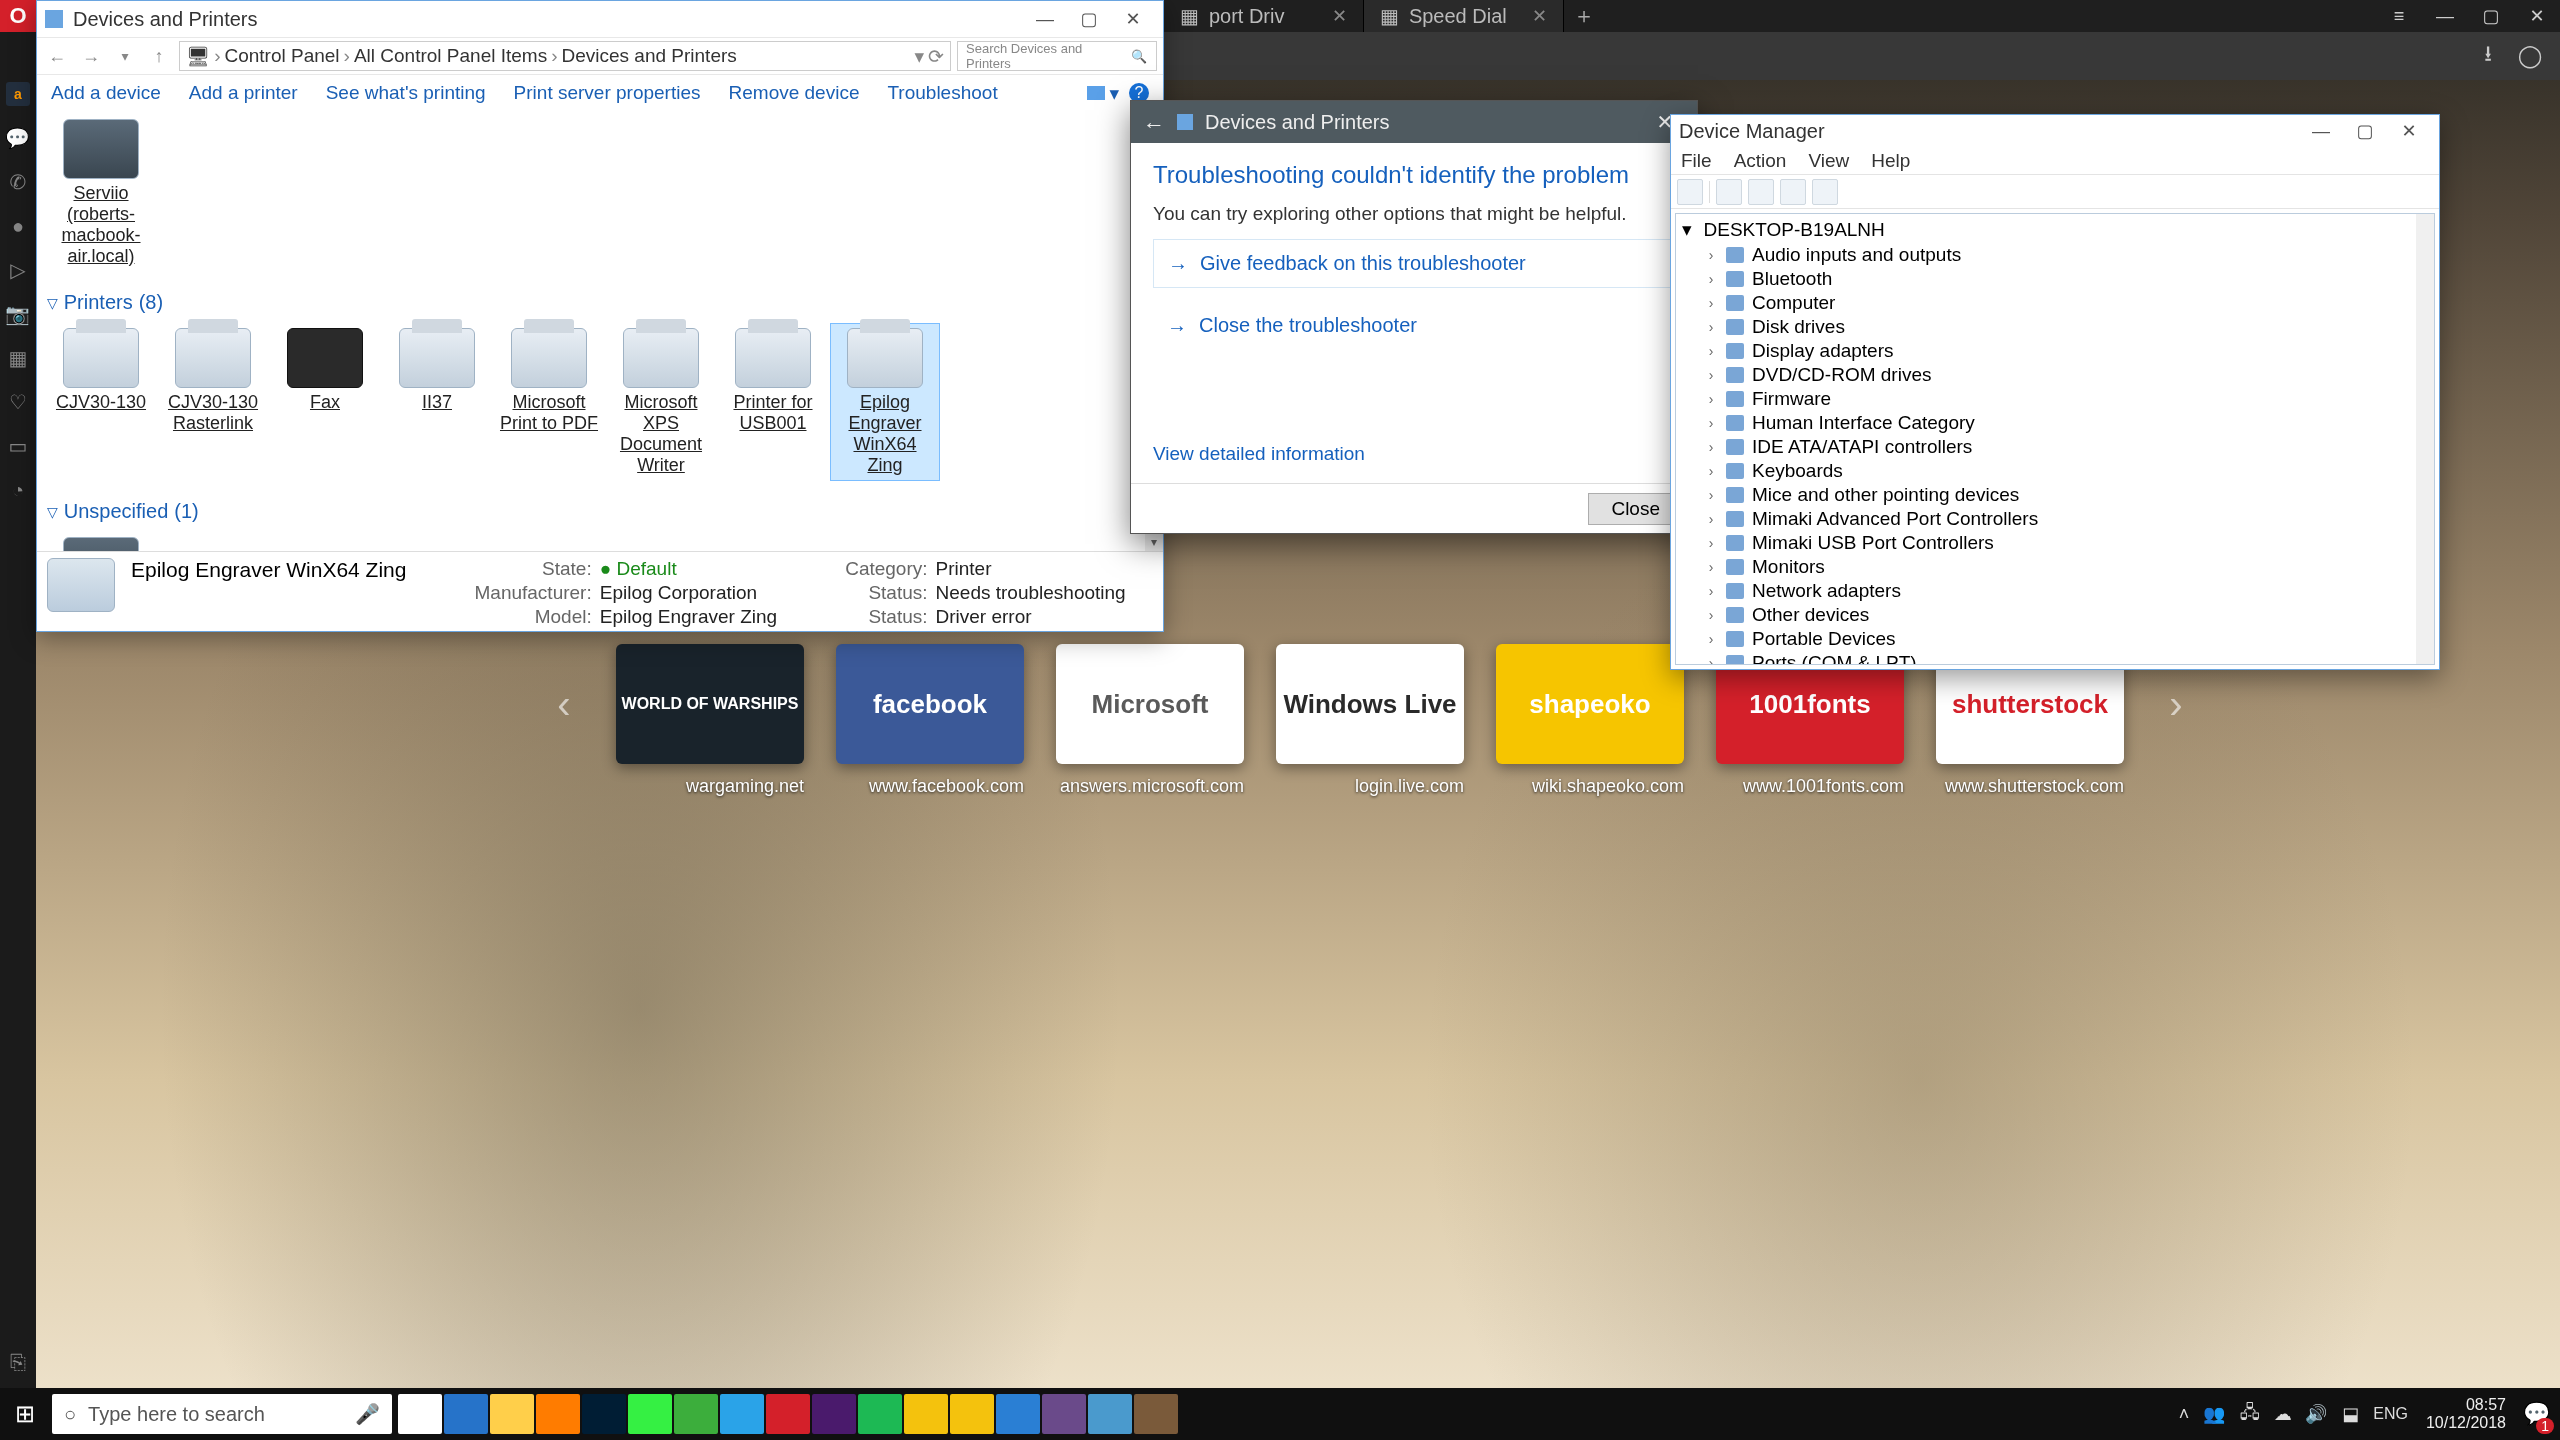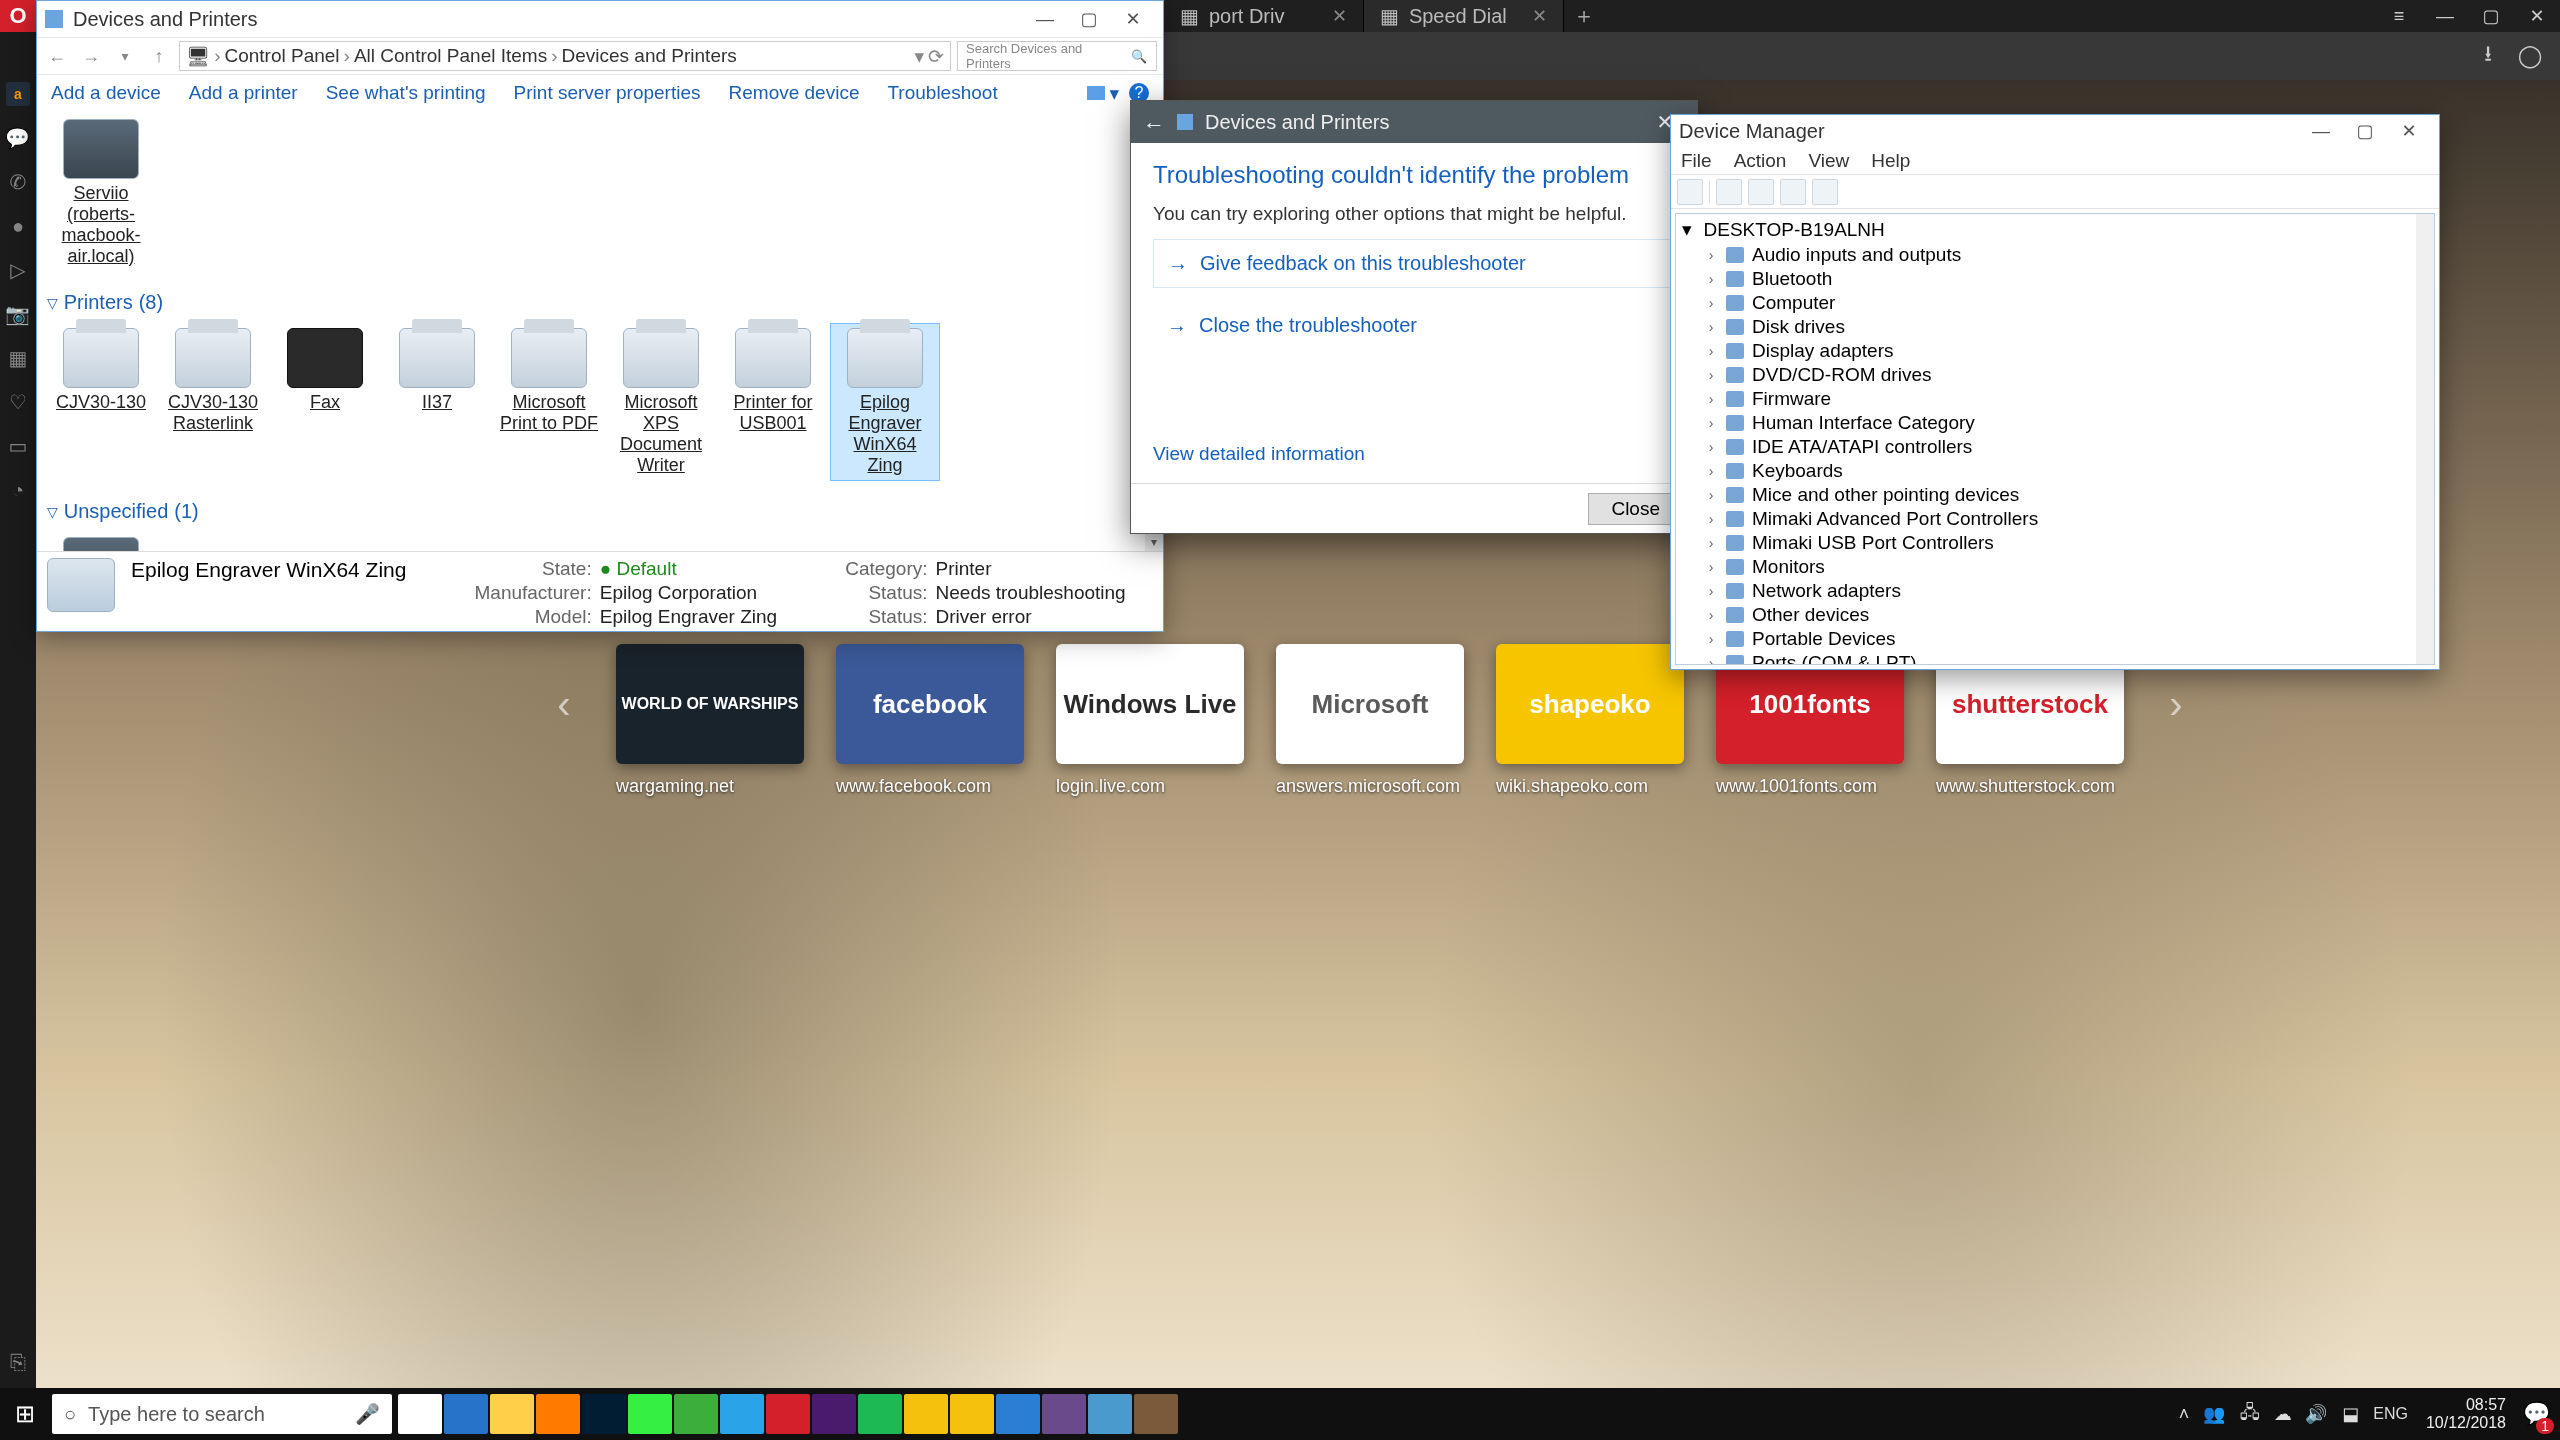--- a/index.html
+++ b/index.html
@@ -24,21 +24,21 @@
 .opera-addr { position:absolute; top:32px; left:36px; right:0; height:48px; background:#383838; display:flex; align-items:center; padding:0 14px; gap:10px; }
 .opera-right-icon { width:32px; height:32px; display:flex; align-items:center; justify-content:center; color:#ccc; font-size:22px; }
 
 .opera-sidebar { position:absolute; top:32px; left:0; width:36px; bottom:52px; background:#1b1b1b; display:flex; flex-direction:column; align-items:center; padding-top:50px; gap:20px; }
 .opera-side-ico { width:24px; height:24px; display:flex; align-items:center; justify-content:center; color:#888; font-size:20px; }
 .opera-side-ico.amzn { background:#232f3e; color:#ff9900; font-size:14px; font-weight:bold; border-radius:3px; }
 
 
 .speeddial { position:absolute; top:644px; left:544px; display:flex; gap:32px; align-items:flex-start; }
 .sd-arrow { width:40px; height:120px; display:flex; align-items:center; justify-content:center; color:rgba(255,255,255,.6); font-size:40px; }
-.sd-tile { width:188px; display:flex; flex-direction:column; align-items:flex-start; gap:12px; }
+.sd-tile { width:188px; display:flex; flex-direction:column; align-items:flex-end; gap:12px; }
 .sd-card { width:188px; height:120px; border-radius:6px; display:flex; align-items:center; justify-content:center; font-size:26px; font-weight:bold; box-shadow:0 4px 14px rgba(0,0,0,.4); }
 .sd-url { font-size:18px; color:#fff; text-shadow:0 1px 3px rgba(0,0,0,.8); }
 
 
 .explorer { position:absolute; top:0; left:36px; width:1128px; height:632px; background:#fff; border:1px solid #6aa5e0; display:flex; flex-direction:column; box-shadow:0 6px 24px rgba(0,0,0,.35); }
 .exp-title { height:36px; display:flex; align-items:center; padding:0 8px; font-size:20px; color:#333; }
 .exp-title .ico { width:18px; height:18px; background:#6aa5e0; margin-right:10px; }
 .exp-wbtn { width:44px; height:36px; display:flex; align-items:center; justify-content:center; color:#555; font-size:18px; }
 .exp-addr { height:38px; display:flex; align-items:center; border-top:1px solid #e8e8e8; border-bottom:1px solid #e8e8e8; padding:0 6px; gap:6px; }
 .exp-nav { width:28px; height:28px; display:flex; align-items:center; justify-content:center; color:#888; font-size:18px; }
@@ -170,26 +170,26 @@
   <div id="sd-tiles" style="display:flex;gap:32px;">
       <div class="sd-tile">
         <div class="sd-card" style="background: rgb(25, 35, 43); color: rgb(255, 255, 255); font-size: 16px; text-align: center; line-height: 1.1;">WORLD OF WARSHIPS</div>
         <div class="sd-url">wargaming.net</div>
       </div>
       <div class="sd-tile">
         <div class="sd-card" style="background: rgb(59, 89, 152); color: rgb(255, 255, 255);">facebook</div>
         <div class="sd-url">www.facebook.com</div>
       </div>
       <div class="sd-tile">
+        <div class="sd-card" style="background: rgb(255, 255, 255); color: rgb(90, 90, 90);">Microsoft</div>
+        <div class="sd-url">answers.microsoft.com</div>
+      </div>
+      <div class="sd-tile">
         <div class="sd-card" style="background: rgb(255, 255, 255); color: rgb(42, 42, 42);">Windows Live</div>
         <div class="sd-url">login.live.com</div>
-      </div>
-      <div class="sd-tile">
-        <div class="sd-card" style="background: rgb(255, 255, 255); color: rgb(90, 90, 90);">Microsoft</div>
-        <div class="sd-url">answers.microsoft.com</div>
       </div>
       <div class="sd-tile">
         <div class="sd-card" style="background: rgb(246, 197, 0); color: rgb(255, 255, 255);">shapeoko</div>
         <div class="sd-url">wiki.shapeoko.com</div>
       </div>
       <div class="sd-tile">
         <div class="sd-card" style="background: rgb(212, 32, 42); color: rgb(255, 255, 255);">1001fonts</div>
         <div class="sd-url">www.1001fonts.com</div>
       </div>
       <div class="sd-tile">

